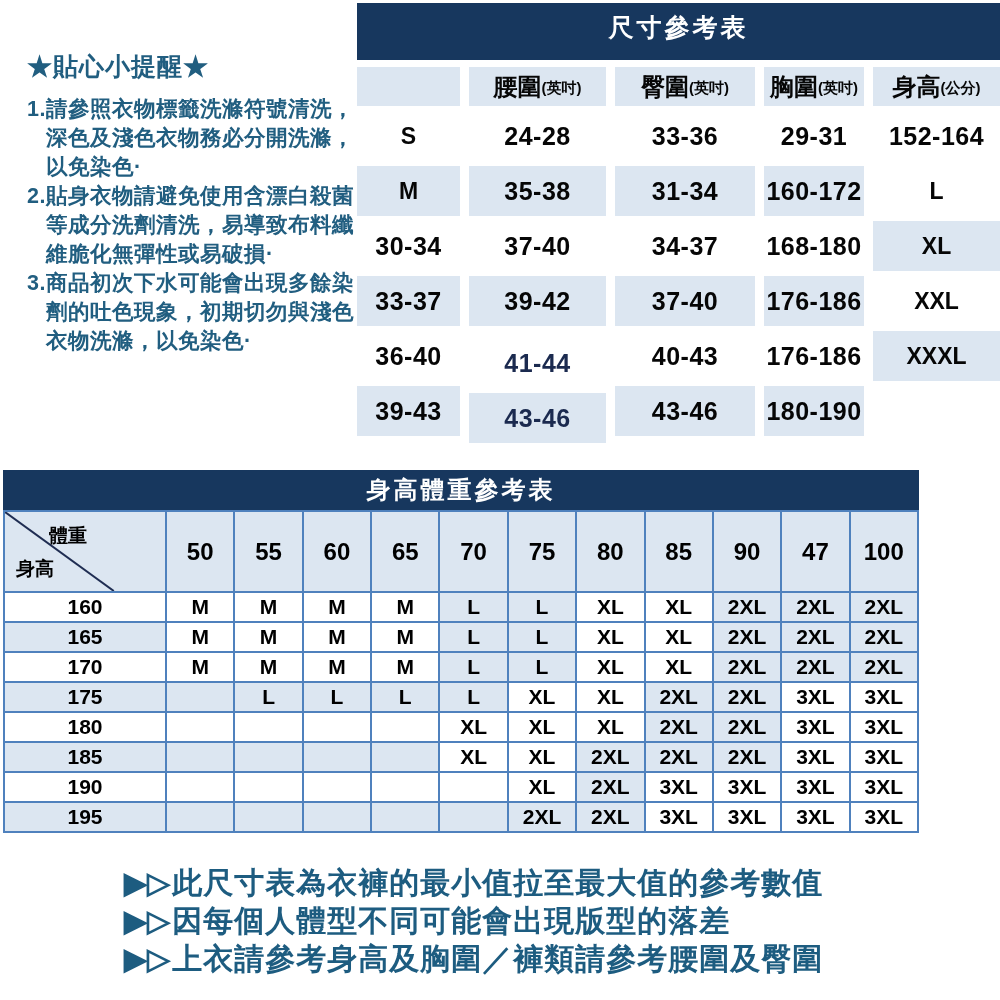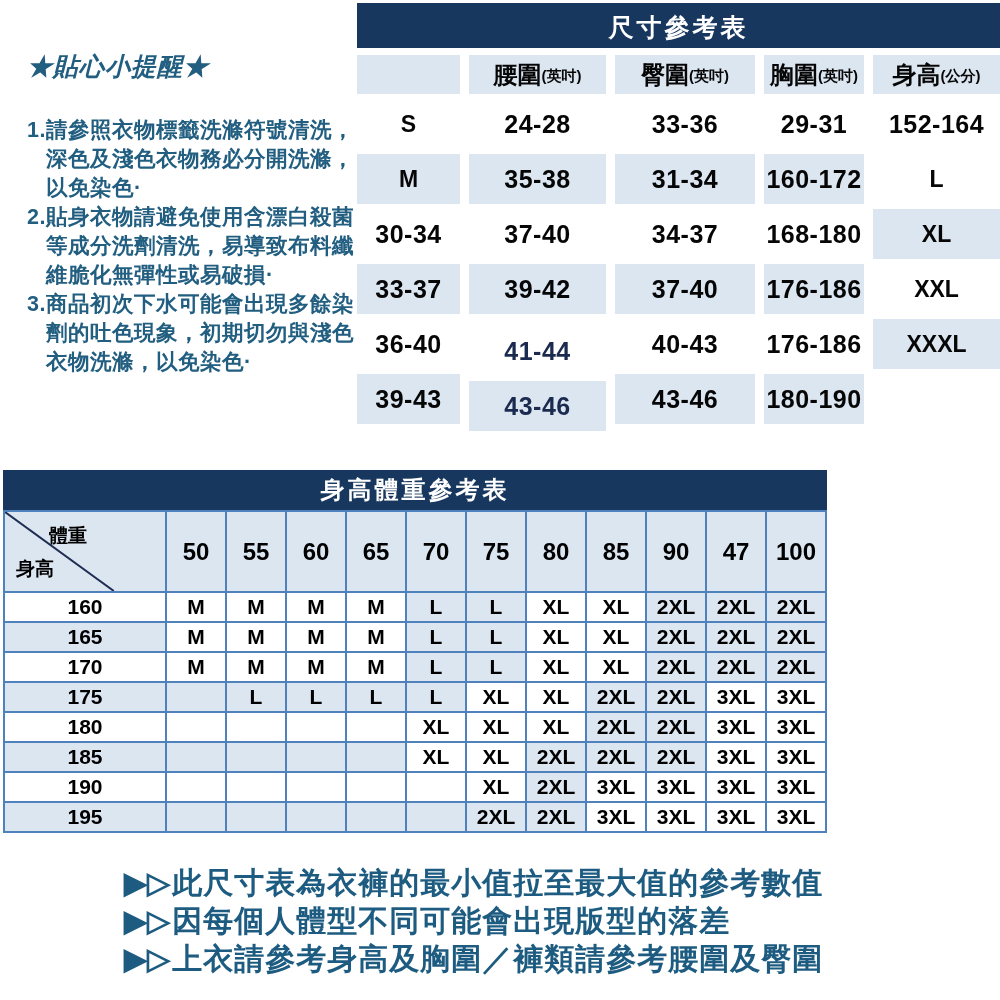--- a/index.html
+++ b/index.html
@@ -4,41 +4,41 @@
 <style>
   :root{
     --navy:#17375e; --lblue:#dce6f1; --grid:#4f81bd; --teal:#215e80; --vnavy:#1b2a4f;
   }
   html,body{margin:0;padding:0;background:#fff;}
   body{width:1000px;height:1000px;font-family:"Liberation Sans",sans-serif;}
   .page{position:relative;width:1000px;height:1000px;background:#fff;overflow:hidden;}
 
   
   .reminder{position:absolute;left:27px;top:50px;width:340px;color:var(--teal);font-weight:bold;}
-  .reminder-title{font-size:25px;letter-spacing:1px;margin-bottom:33px;font-style:italic;}
+  .reminder-title{font-size:25px;letter-spacing:1px;margin-bottom:12px;}
   .r-item{display:flex;font-size:21.5px;line-height:29px;letter-spacing:0.5px;}
   .r-num{flex:0 0 auto;}
   .r-txt{white-space:pre-line;}
 
   
   .size-table{position:absolute;left:357px;top:3px;width:643px;}
-  .st-title{height:45px;line-height:49px;background:var(--navy);color:#fff;text-align:center;
+  .st-title{height:57px;line-height:49px;background:var(--navy);color:#fff;text-align:center;
             font-size:25px;font-weight:bold;letter-spacing:3px;}
   .st-grid{margin-top:7px;display:grid;grid-template-columns:103px 137px 140px 100px 1fr;
            grid-template-rows:39px repeat(6,50px);column-gap:9px;row-gap:5px;}
   .st-cell{display:flex;align-items:center;justify-content:center;font-weight:bold;color:#060606;}
   .st-cell.blue{background:var(--lblue);}
   .st-h{font-size:24px;}
   .st-unit{font-size:15px;padding-top:4px;}
   .st-size{font-size:23px;}
   .st-val{font-size:25px;letter-spacing:0.5px;}
   .navy-shift{color:var(--vnavy);transform:translateY(7px);}
 
   
-  .hw{position:absolute;left:3px;top:470px;width:824px;}
+  .hw{position:absolute;left:3px;top:470px;width:916px;}
   .hw-title{height:40px;line-height:40px;background:var(--navy);color:#fff;text-align:center;
             font-size:24px;font-weight:bold;letter-spacing:3px;}
   .hw-table{width:100%;border-collapse:collapse;table-layout:fixed;}
   .hw-table th,.hw-table td{border:2px solid var(--grid);text-align:center;font-weight:bold;
             color:#000;padding:0;overflow:hidden;}
   .hw-table thead th{height:79px;background:var(--lblue);font-size:24px;}
   .hw-table tbody th,.hw-table tbody td{height:28px;font-size:21px;}
   .cw{background:#fff;} .cb{background:var(--lblue);}
   .corner{position:relative;}
   .corner svg{position:absolute;left:0;top:0;width:100%;height:100%;}

